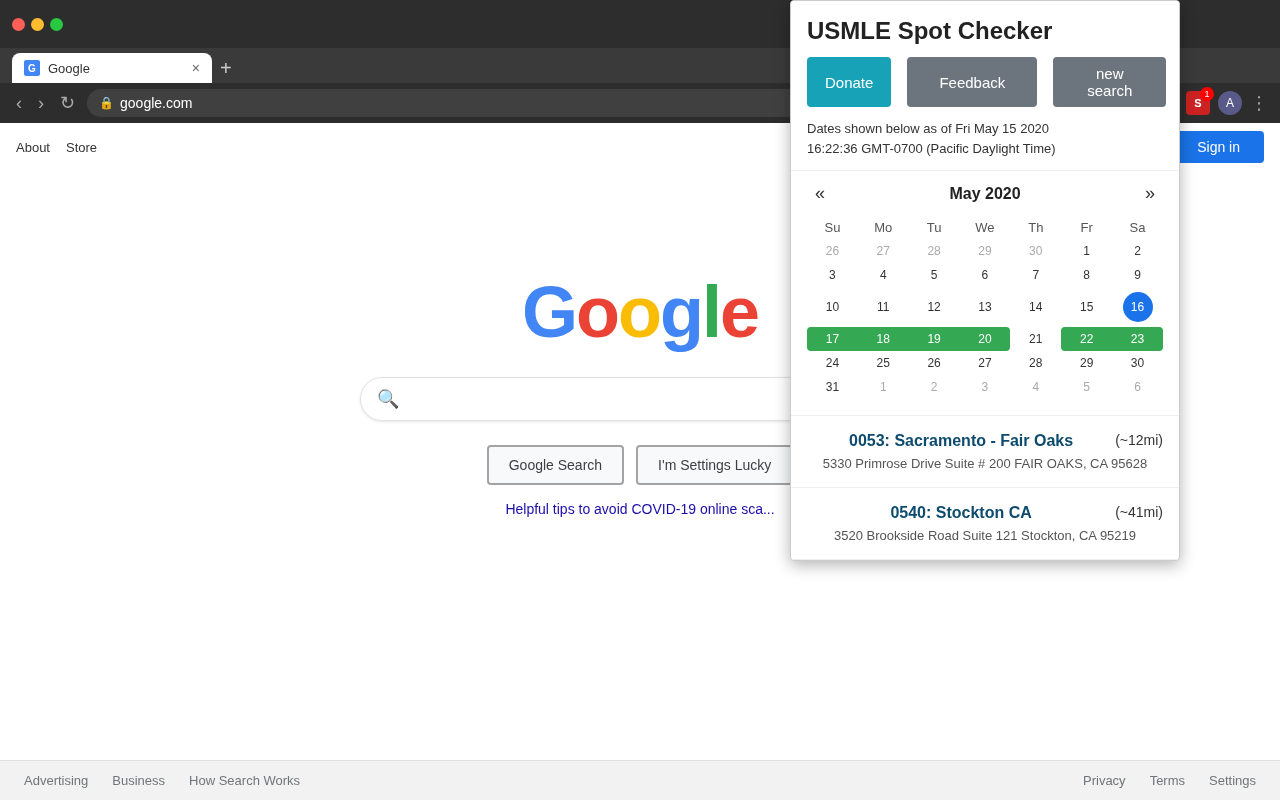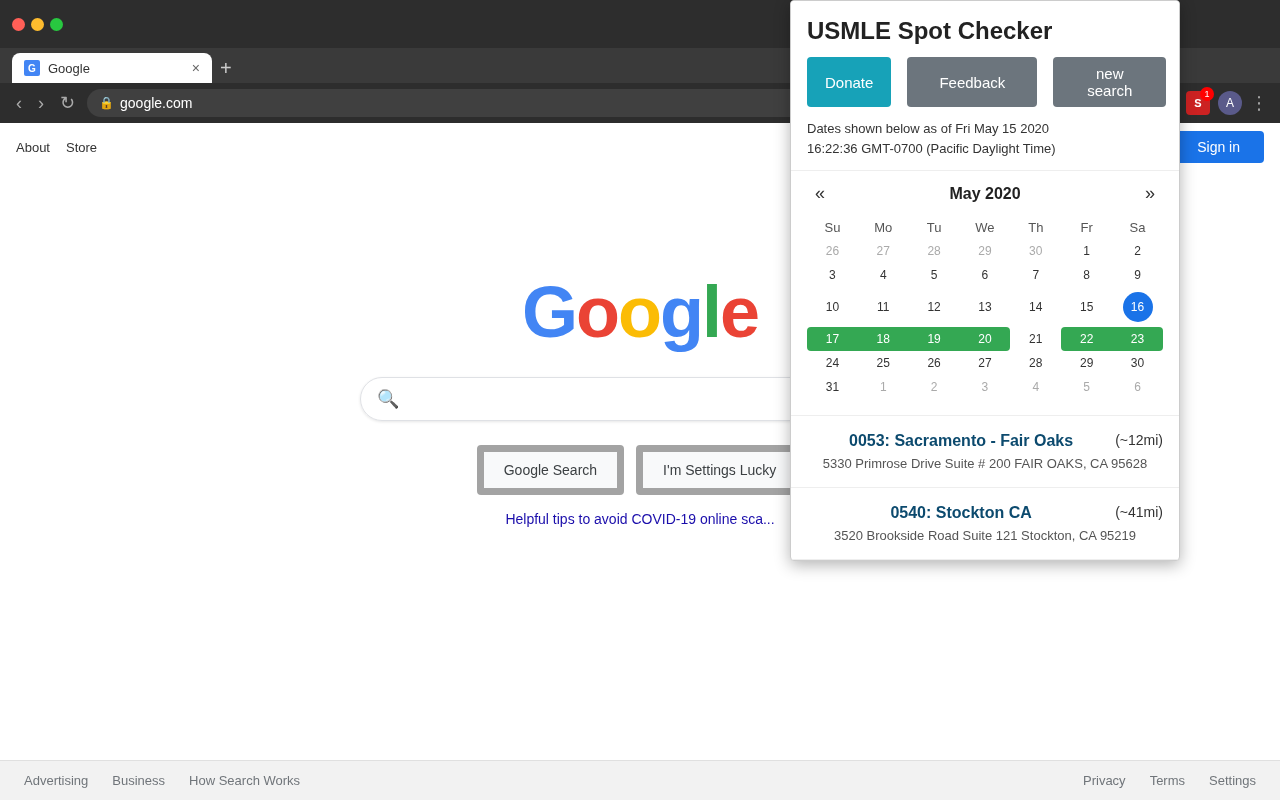--- a/index.html
+++ b/index.html
@@ -136,21 +136,21 @@
     }
     .search-icon { color: #9aa0a6; font-size: 18px; }
 
     .search-buttons {
       display: flex;
       gap: 12px;
       margin-top: 24px;
     }
     .search-btn {
       background: #f8f9fa;
-      border: 7px solid #a3a3a3;
+      border: 2px solid #a3a3a3;
       border-radius: 4px;
       padding: 10px 20px;
       font-size: 14px;
       color: #3c4043;
       cursor: pointer;
     }
 
     .covid-link {
       margin-top: 16px;
       color: #1a0dab;

